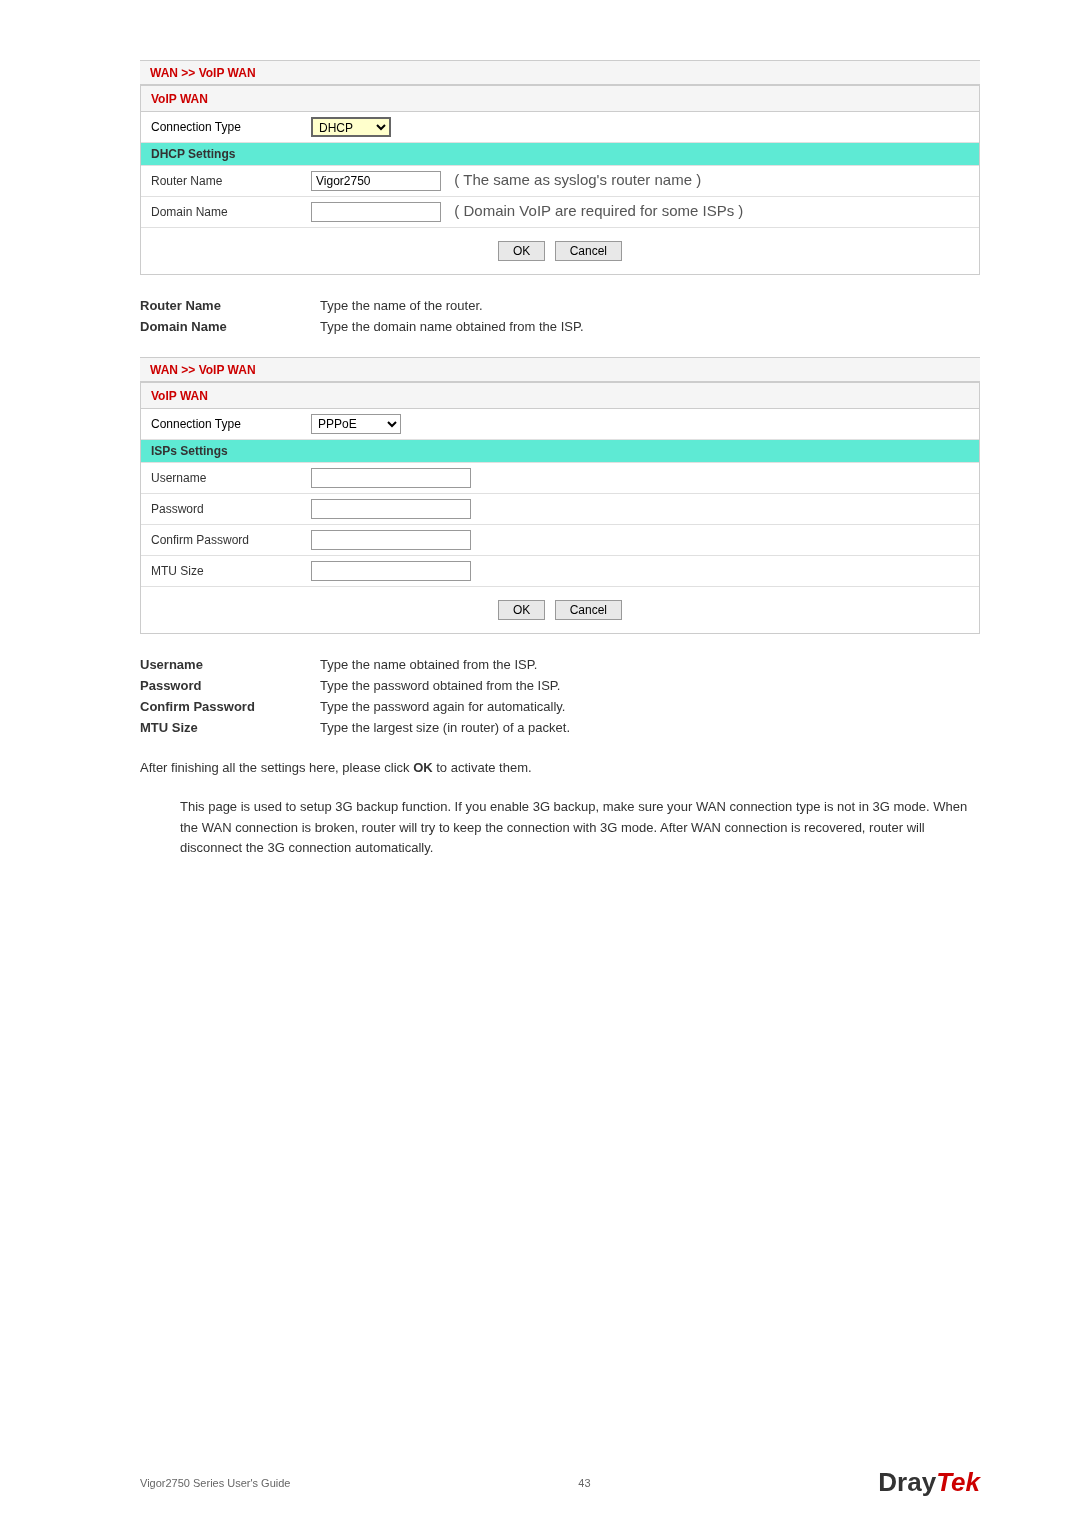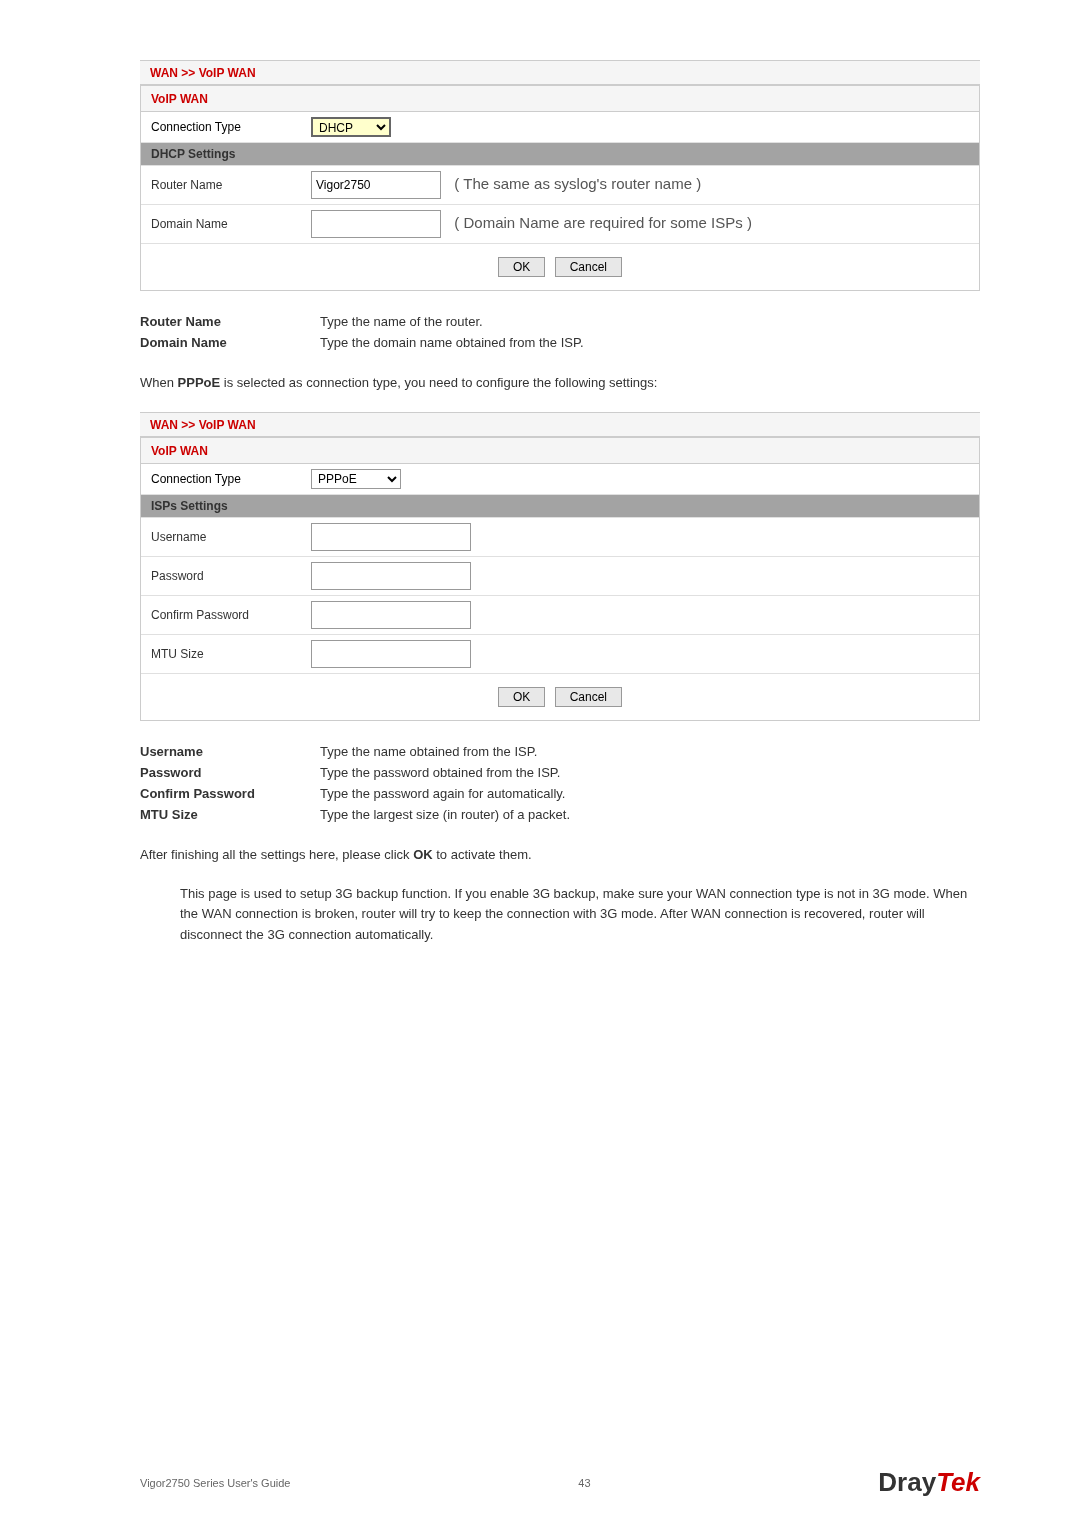--- a/index.html
+++ b/index.html
@@ -68,32 +68,32 @@
     .settings-table td {
       padding: 5px 10px;
       font-size: 12px;
       vertical-align: middle;
     }
     .settings-table td:first-child {
       width: 160px;
       color: #333;
     }
     .section-header-row td {
-      background: #a3a3a3;
+      background: #5eead4;
       color: #c00;
       font-weight: bold;
       font-size: 12px;
       padding: 4px 10px;
     }
     
     .input-field {
       border: 1px solid #999;
       padding: 2px 4px;
       font-size: 12px;
-      height: 28px;
+      height: 20px;
     }
     .input-short {
       width: 130px;
     }
     .input-medium {
       width: 160px;
     }
     
     .select-field {
       border: 1px solid #999;
@@ -219,21 +219,21 @@
           <td>Router Name</td>
           <td>
             <input type="text" class="input-field input-short" value="Vigor2750" style="">
             <span class="hint-text">( The same as syslog's router name )</span>
           </td>
         </tr>
         <tr>
           <td>Domain Name</td>
           <td>
             <input type="text" class="input-field input-short" style="">
-            <span class="hint-text">( Domain Name are required for some ISPs )</span>
+            <span class="hint-text">( Domain VoIP are required for some ISPs )</span>
           </td>
         </tr>
         <tr>
           <td colspan="2">
             <div class="btn-row">
               <button class="btn">OK</button>
               <button class="btn">Cancel</button>
             </div>
           </td>
         </tr>
@@ -248,23 +248,20 @@
       <td>Router Name</td>
       <td>Type the name of the router.</td>
     </tr>
     <tr>
       <td>Domain Name</td>
       <td>Type the domain name obtained from the ISP.</td>
     </tr>
   </tbody>
     </table>
 
-  <p class="intro-text">
-    <span>When </span><b>PPPoE</b><span> is selected as connection type, you need to configure the following settings:</span>
-  </p>
 
   <div class="breadcrumb-bar">
     <span class="breadcrumb-text">WAN &gt;&gt; VoIP WAN</span>
   </div>
 
   <div class="panel">
     <div class="panel-header">
       <span>VoIP WAN</span>
     </div>
     <div class="panel-body">

